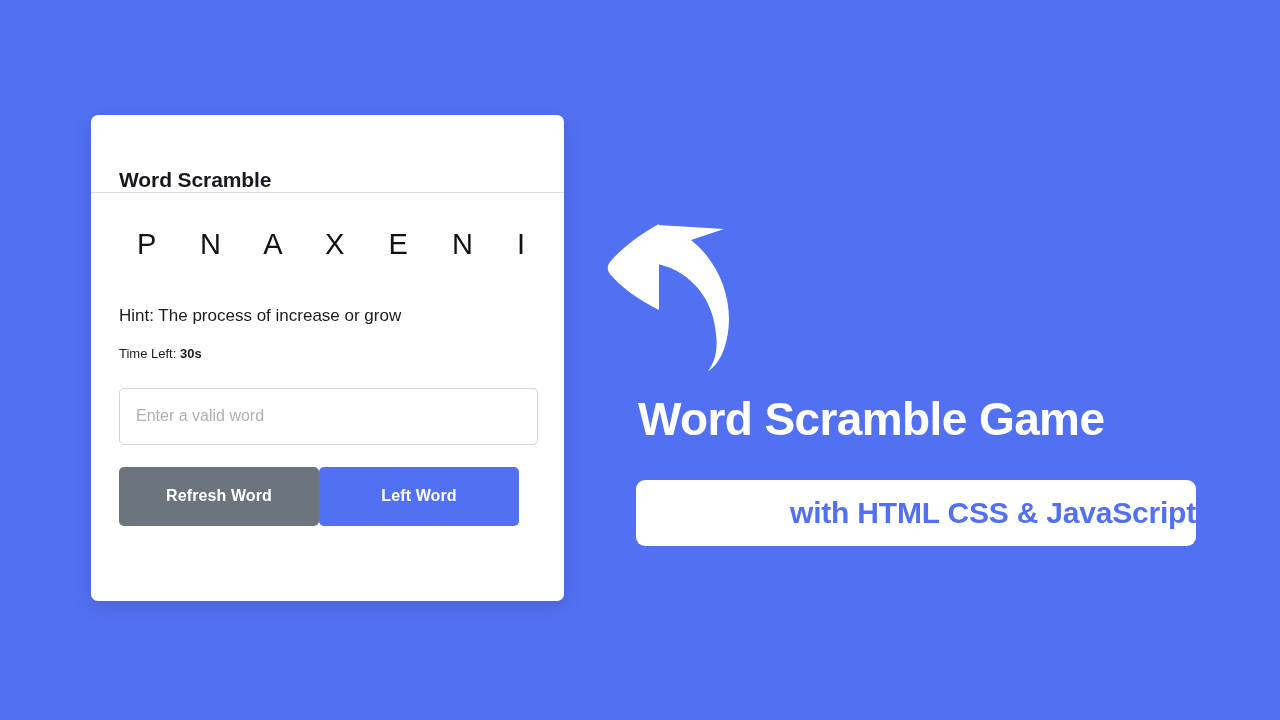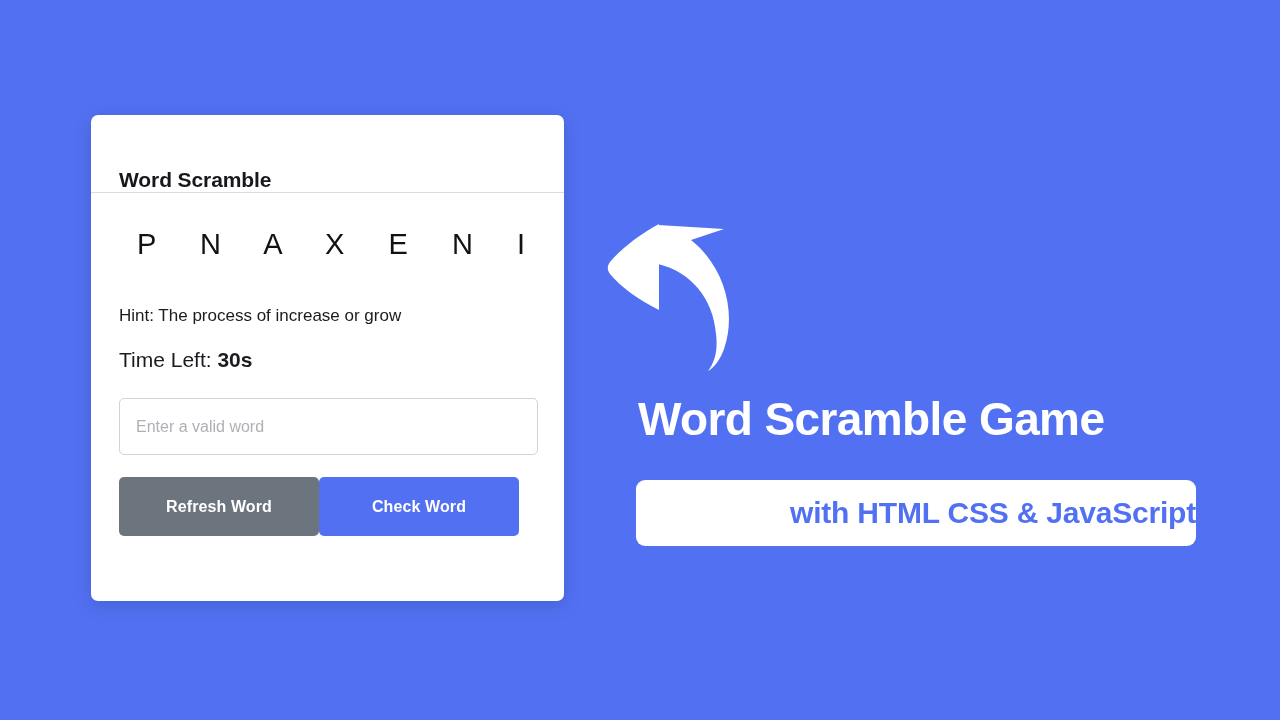--- a/index.html
+++ b/index.html
@@ -70,21 +70,21 @@
 
   .hint-line {
     margin-top: 46px;
     font-size: 17px;
     color: #1b1c20;
     line-height: 1.3;
   }
 
   .timer-line {
     margin-top: 19px;
-    font-size: 21px;
+    font-size: 13px;
     color: #1b1c20;
     line-height: 1.3;
   }
   .timer-value {
     font-weight: 700;
   }
 
   .word-input {
     display: block;
     margin-top: 25px;
@@ -186,21 +186,21 @@
       <div class="hint-line">Hint: The process of increase or grow</div>
 
       <div class="timer-line">
         <span>Time Left: </span><span class="timer-value">30s</span>
       </div>
 
       <input class="word-input" type="text" placeholder="Enter a valid word" style="">
 
       <div class="btn-row">
         <button class="btn btn-refresh">Refresh Word</button>
-        <button class="btn btn-check">Check Word</button>
+        <button class="btn btn-check">Left Word</button>
       </div>
 
     </div>
   </div>
 
   <svg class="arrow" viewBox="0 0 170 180">
     <path fill="#ffffff" d="M62 27 L62 66 C95 74 117 100 120 136 C122 152 119 164 112 173
              C118 170 124 162 128 151 C141 114 128 68 95 42
              L128 31 L62 27 Z"></path>
     <path fill="#ffffff" d="M63 26 C41 38 24 52 14 64 C11 68 11 72 14 76

